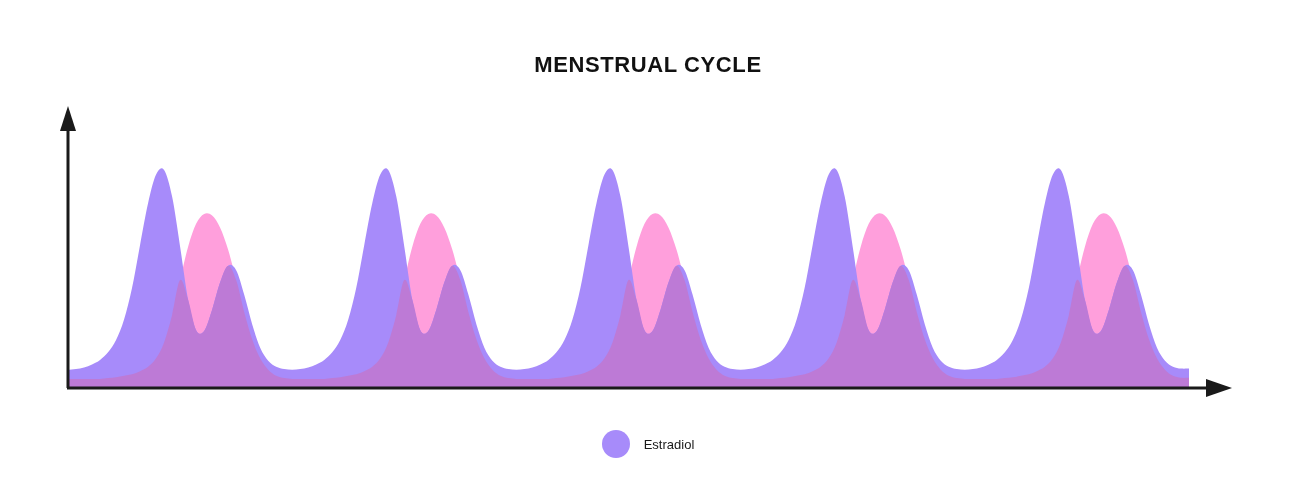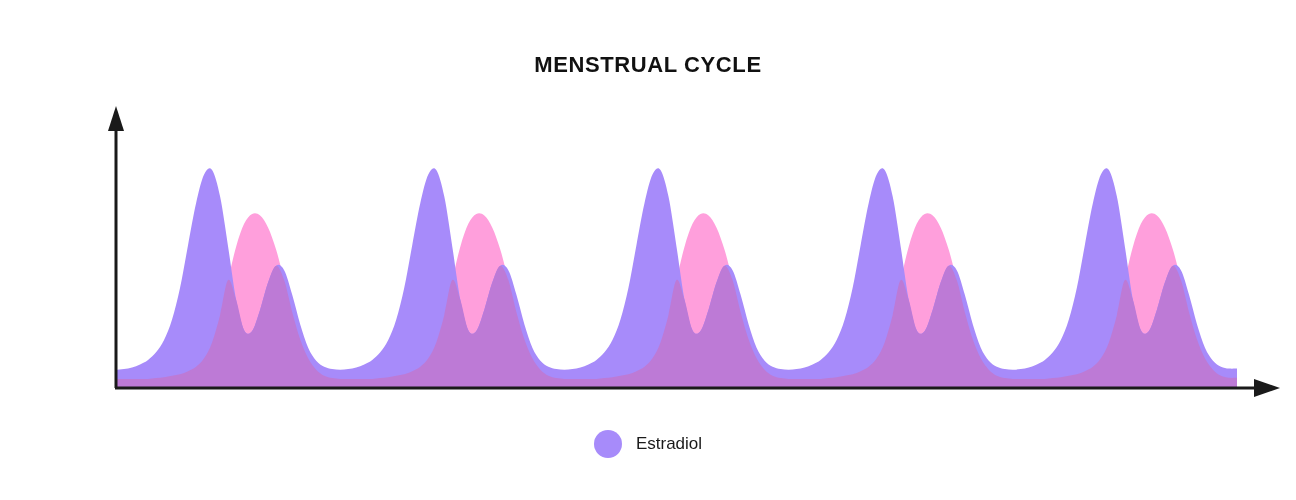--- a/index.html
+++ b/index.html
@@ -12,21 +12,20 @@
     height: 500px;
     font-family: "Liberation Sans", sans-serif;
     overflow: hidden;
     position: relative;
   }
   #infographic {
     position: absolute;
     inset: 0;
     width: 1248px;
     height: 500px;
-    padding-left: 48px;
   }
   .chart-title {
     position: absolute;
     top: 52px;
     left: 0;
     width: 1296px;
     text-align: center;
     font-family: "Liberation Sans", sans-serif;
     font-size: 22px;
     font-weight: bold;
@@ -50,21 +49,21 @@
     gap: 14px;
   }
   .legend-swatch {
     width: 28px;
     height: 28px;
     border-radius: 50%;
     flex: 0 0 auto;
   }
   .legend-label {
     font-family: "Liberation Sans", sans-serif;
-    font-size: 17px;
+    font-size: 13px;
     color: #1a1a1a;
     white-space: nowrap;
   }
   svg { display: block; }
 </style>
 </head>
 <body>
 
 <div id="infographic">
 

